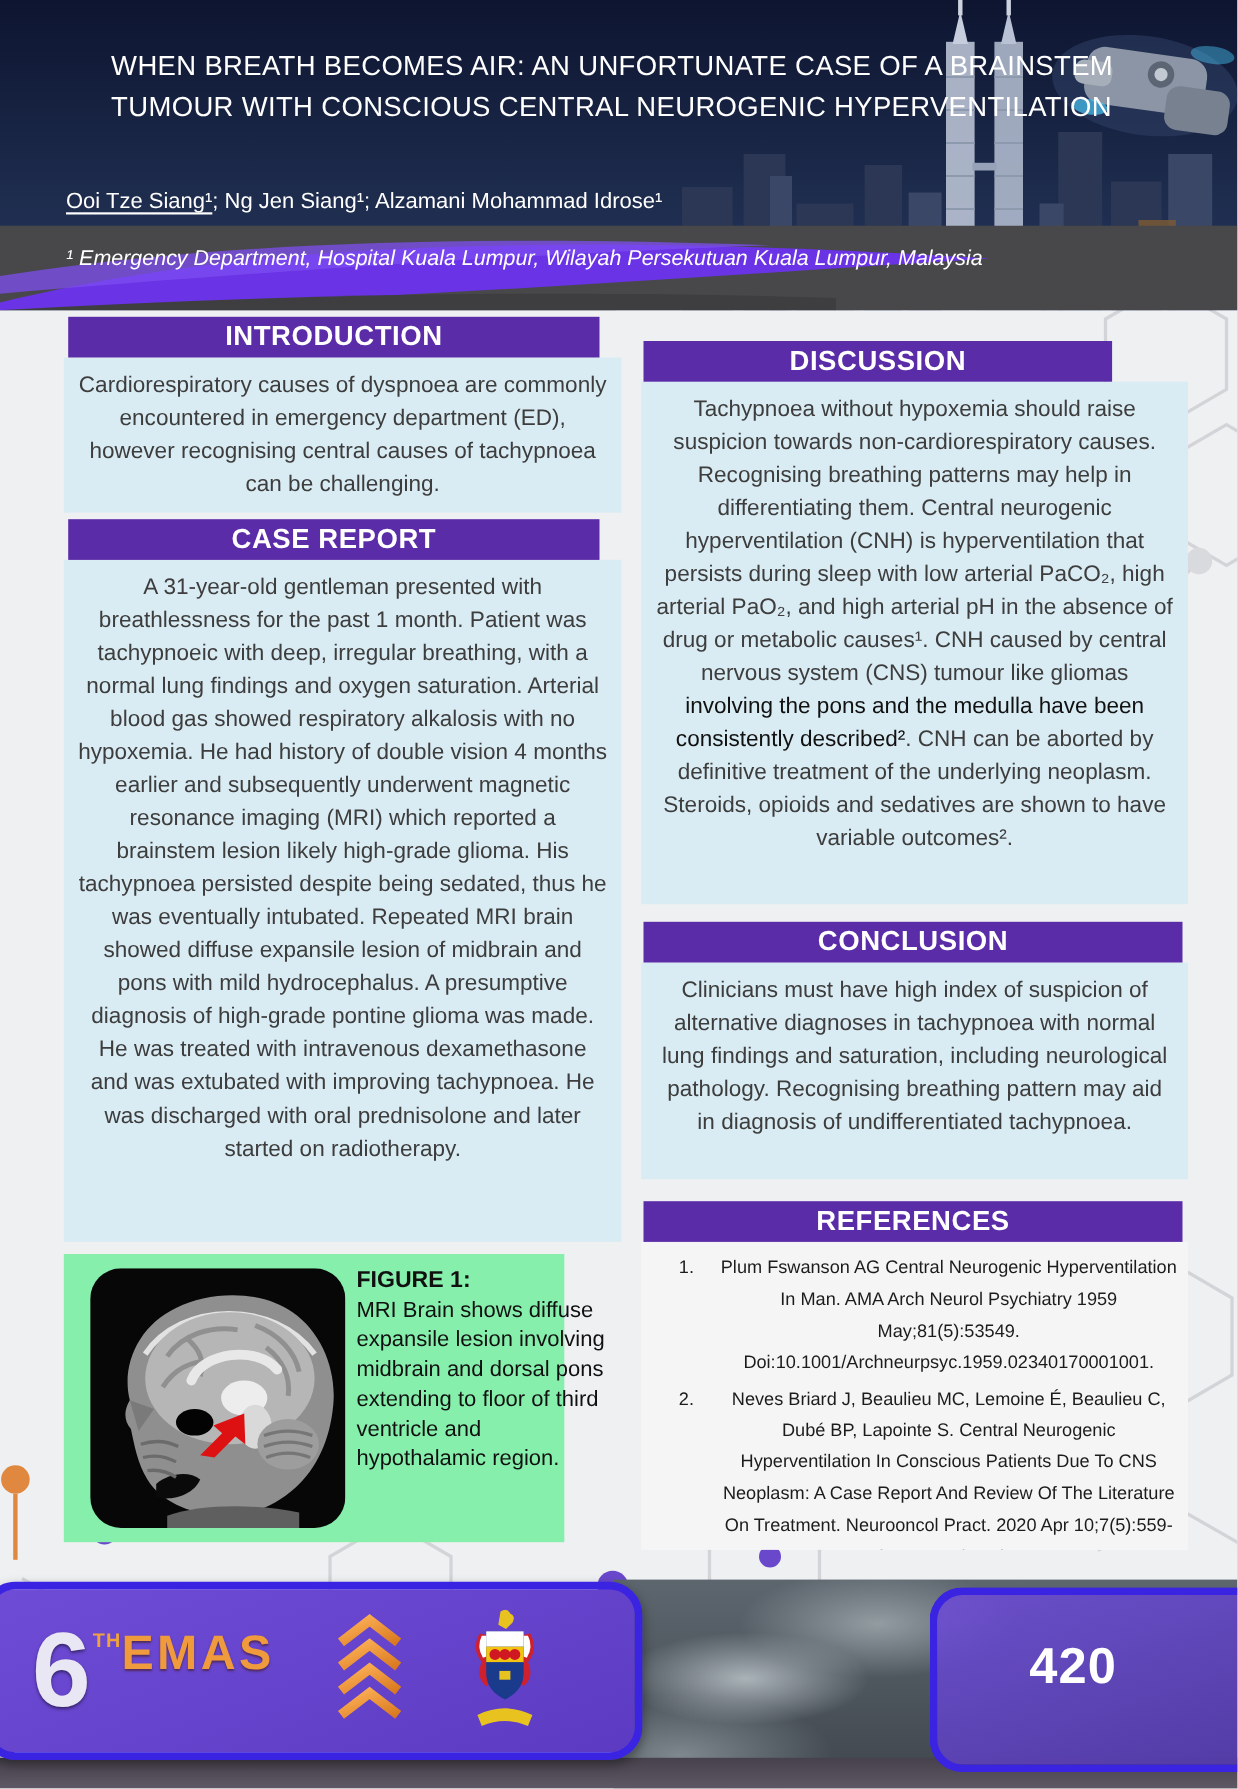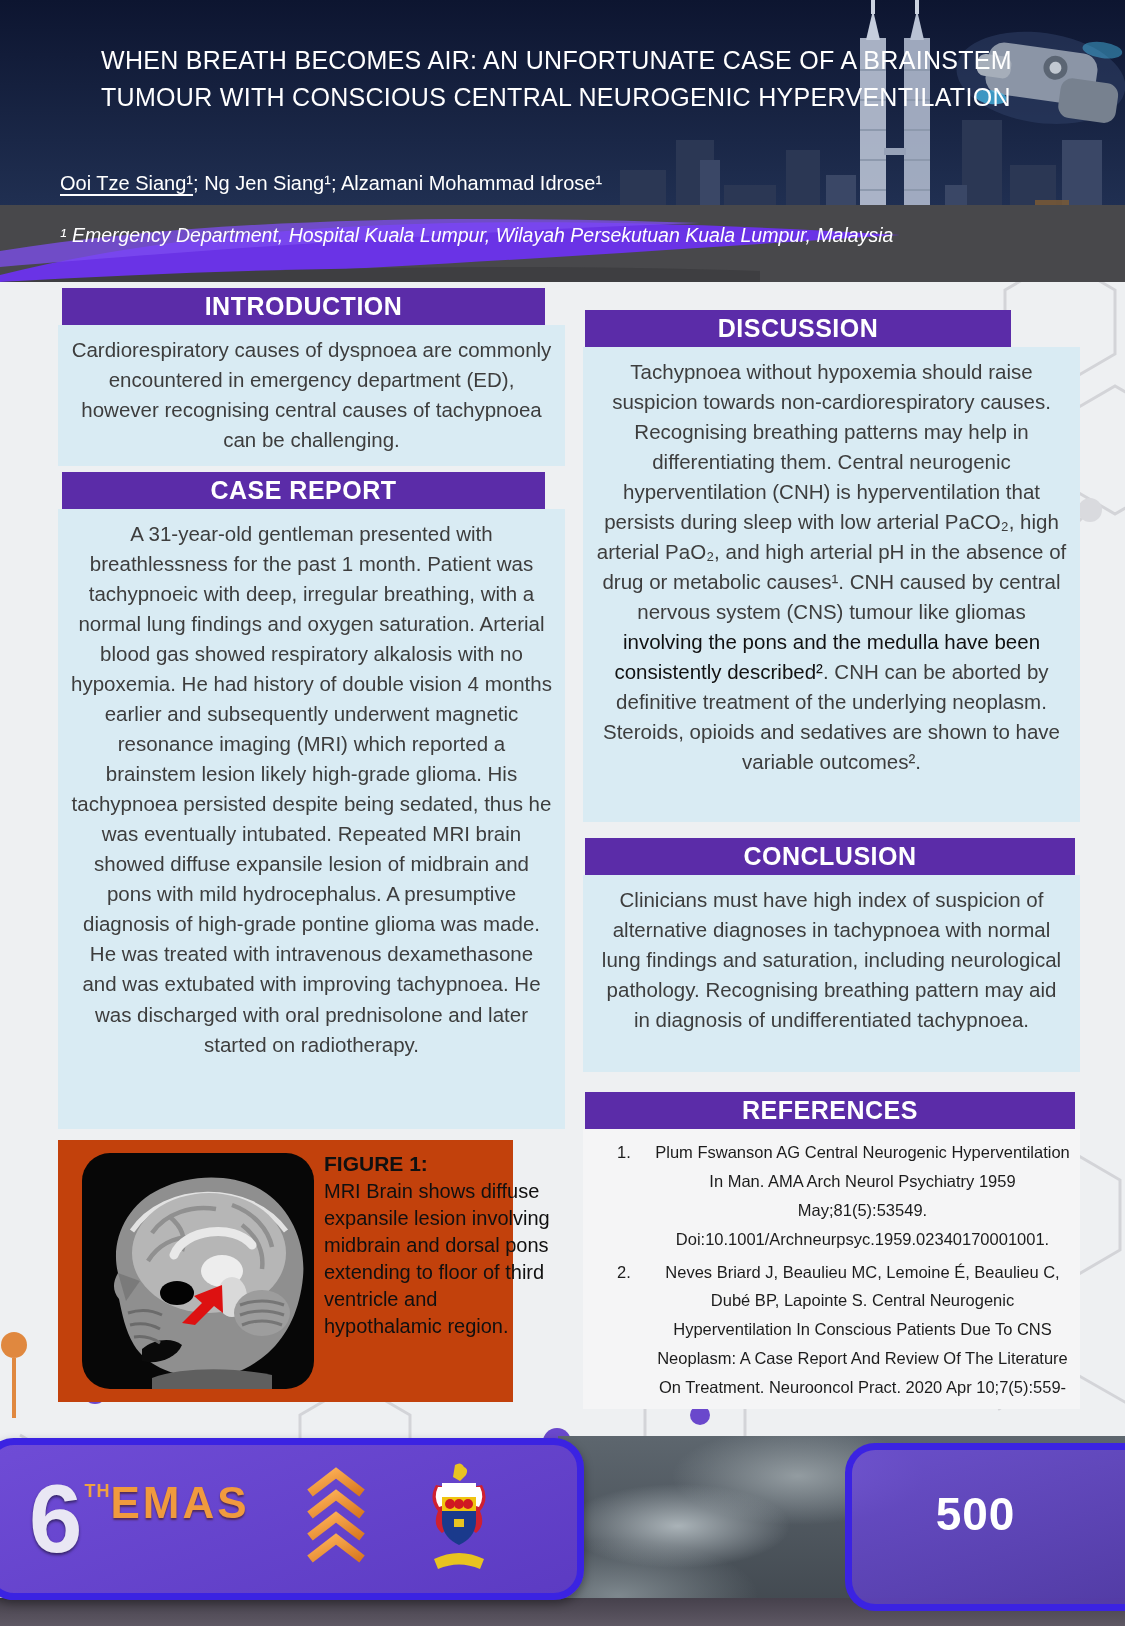--- a/index.html
+++ b/index.html
@@ -37,21 +37,21 @@
   .disc-body{left:583px;top:347px;width:497px;height:475px;}
   .conc-head{left:585px;top:838px;width:490px;}
   .conc-body{left:583px;top:875px;width:497px;height:197px;}
   .ref-head{left:585px;top:1092px;width:490px;}
   .ref-body{left:583px;top:1129px;width:497px;height:280px;background:#f5f5f6;color:#1c1c1c;
             font-size:16.5px;line-height:1.75;padding:9px 6px 9px 14px;}
   .ref-item{display:grid;grid-template-columns:54px 1fr;margin-bottom:4px;}
 
   
   .figure-box{position:absolute;left:58px;top:1140px;width:455px;height:262px;z-index:2;
-              background:#c2410c;}
+              background:#86efac;}
   .mri-wrap{position:absolute;left:24px;top:13px;width:232px;height:236px;}
   .fig-caption{position:absolute;left:266px;top:10px;width:228px;color:#101010;
                font-size:20px;line-height:1.35;}
   .fig-label{font-weight:bold;font-size:21px;}
 
   
   .storm{position:absolute;left:558px;top:1436px;width:567px;height:190px;z-index:1;
          background:
            radial-gradient(ellipse 160px 60px at 120px 90px,#aab3b8 0%,rgba(170,179,184,0) 70%),
            radial-gradient(ellipse 200px 80px at 60px 160px,#7e888e 0%,rgba(126,136,142,0) 70%),
@@ -297,16 +297,16 @@
       <rect x="16" y="34" width="34" height="14" fill="#f0c410"></rect>
       <circle cx="24" cy="41" r="5" fill="#d01822"></circle>
       <circle cx="33" cy="41" r="5" fill="#d01822"></circle>
       <circle cx="42" cy="41" r="5" fill="#d01822"></circle>
       <rect x="28" y="56" width="10" height="8" fill="#e8c320"></rect>
       <path d="M8 96 q25 -12 50 0 l-4 10 q-21 -9 -42 0 Z" fill="#e8c320"></path>
     </svg>
   </div>
 
   <div class="page-num-box">
-    <span class="page-num">500</span>
+    <span class="page-num">420</span>
   </div>
 
 </div>
 
 </body></html>

